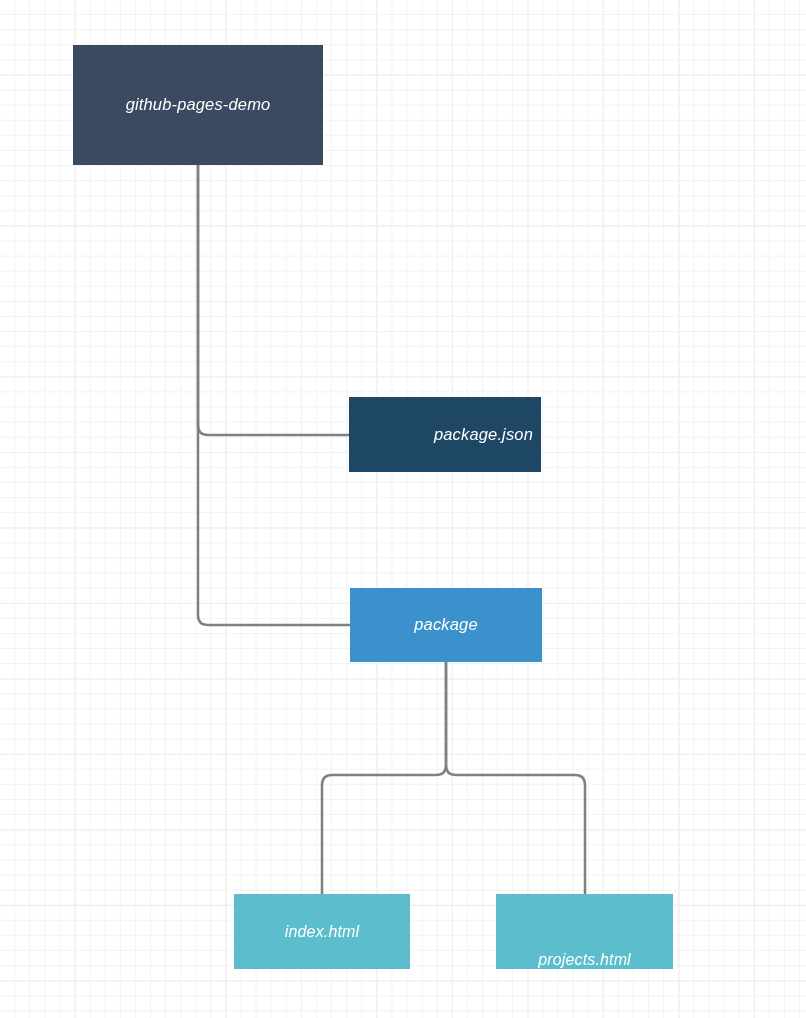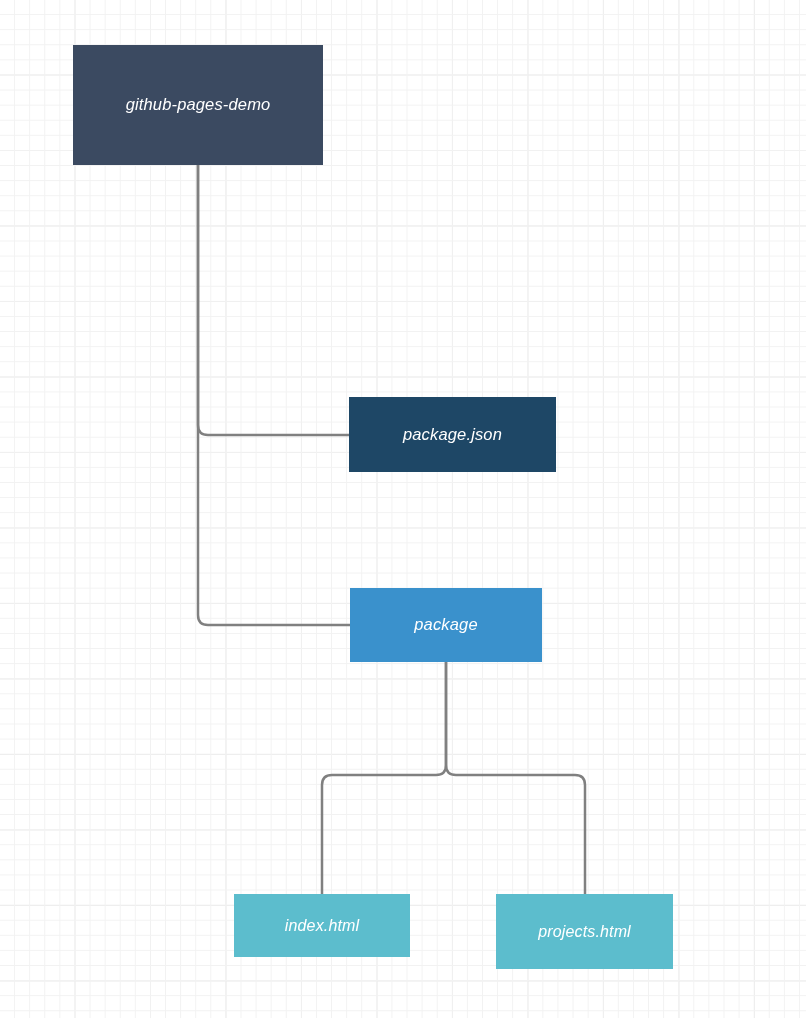--- a/index.html
+++ b/index.html
@@ -58,48 +58,50 @@
     left: 73px;
     top: 45px;
     width: 250px;
     height: 120px;
     background: #3b4a61;
     font-size: 16.5px;
   }
   #node-package {
     left: 349px;
     top: 397px;
-    width: 207px;
+    width: 192px;
     height: 75px;
     background: #1e4766;
     font-size: 16.5px;
+    justify-content: flex-end;
   }
   #node-public {
     left: 350px;
     top: 588px;
     width: 192px;
     height: 74px;
     background: #3a91cc;
     font-size: 16.5px;
   }
   #node-index {
     left: 234px;
     top: 894px;
     width: 176px;
-    height: 63px;
+    height: 75px;
     background: #5cbdcd;
     font-size: 16px;
   }
   #node-projects {
     left: 496px;
     top: 894px;
     width: 177px;
     height: 75px;
     background: #5cbdcd;
     font-size: 16px;
+    align-items: flex-end;
   }
 </style>
 </head>
 <body>
 
 <div id="canvas">
 
   <svg id="edges" viewBox="0 0 806 1018" width="806" height="1018" xmlns="http://www.w3.org/2000/svg">
     <g fill="none" stroke="#808080" stroke-width="2.5" stroke-linecap="round" stroke-linejoin="round">
       <path d="M 198,165 L 198,425 Q 198,435 208,435 L 349,435"></path>

